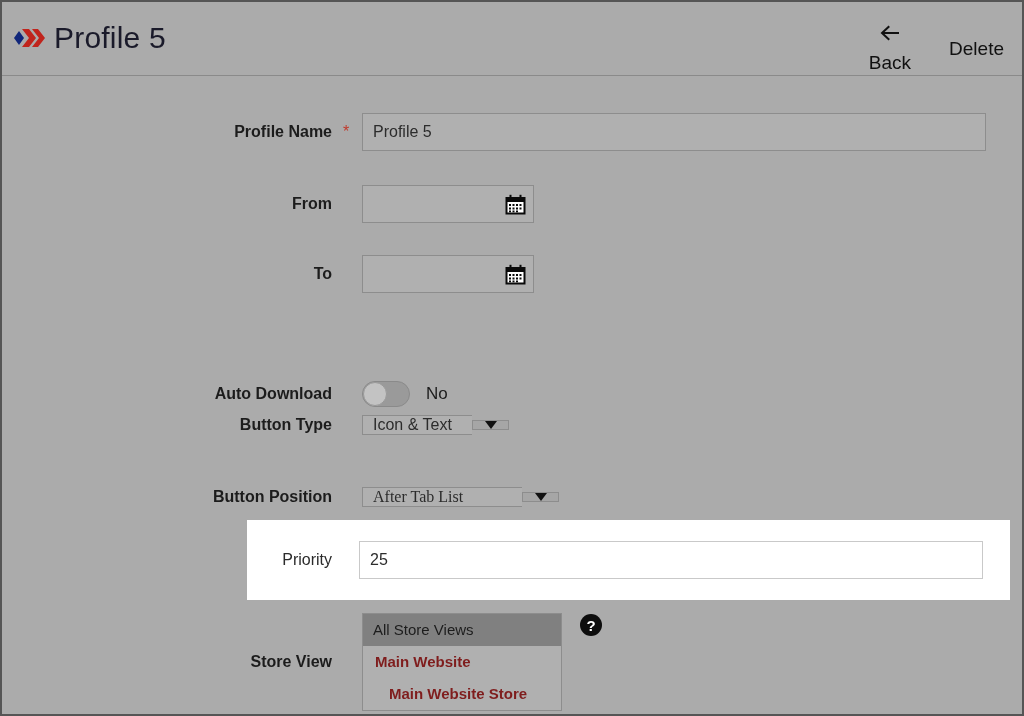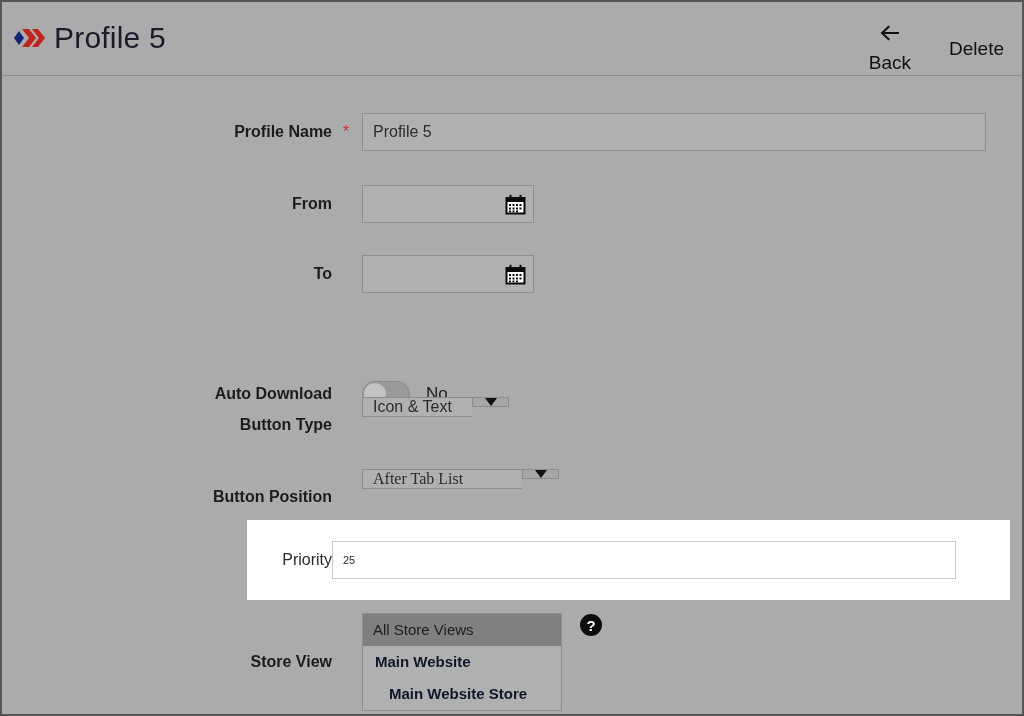--- a/index.html
+++ b/index.html
@@ -184,21 +184,21 @@
   .toggle-label {
     font-size: 17px;
     color: #1c1c1c;
     margin-left: 16px;
     white-space: nowrap;
   }
 
   
   .selectbox {
     display: flex;
-    align-items: flex-start;
+    align-items: center;
     height: 56px;
     cursor: pointer;
   }
   .selectbox .sval {
     background: #b0b0b0;
     border: 1px solid #8d8d8d;
     border-right: none;
     display: flex;
     align-items: center;
     padding: 0 10px;
@@ -247,39 +247,40 @@
     height: 80px;
     display: flex;
     align-items: center;
   }
   .priority-input {
     width: 624px;
     height: 38px;
     background: #ffffff;
     border: 1px solid #c9c9c9;
     box-sizing: border-box;
-    font-size: 11px;
+    font-size: 16px;
     color: #2c2c2c;
     padding: 0 10px;
     font-family: "Liberation Sans", sans-serif;
+    margin-left: 27px;
     outline: none;
   }
 
   
   .listbox {
     width: 200px;
     border: 1px solid #8d8d8d;
     background: #b0b0b0;
     box-sizing: border-box;
     overflow: hidden;
     cursor: pointer;
   }
   .lb-opt {
     font-size: 15px;
-    color: #0f172a;
+    color: #7f1d1d;
     padding: 6px 10px;
     line-height: 20px;
     white-space: nowrap;
     box-sizing: border-box;
   }
   .lb-opt.selected {
     background: #808080;
     color: #1c1c1c;
   }
   .lb-opt.website {

